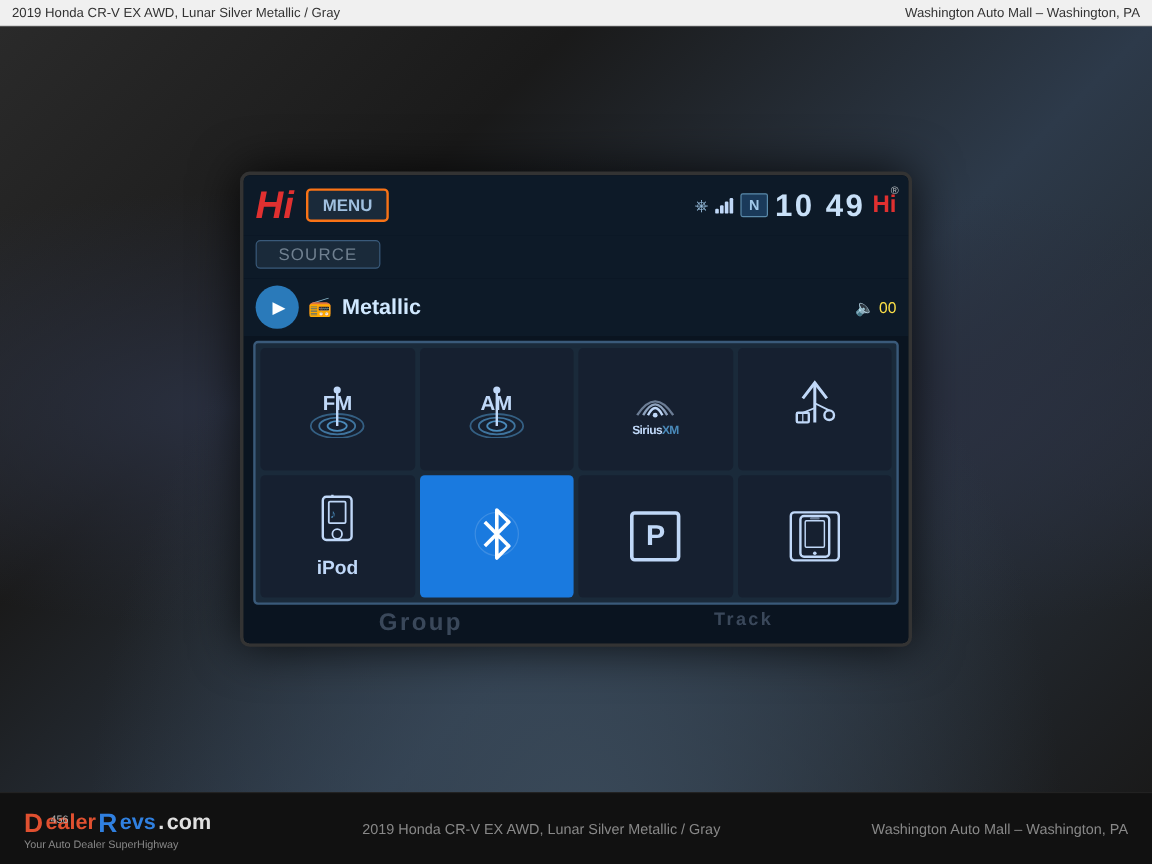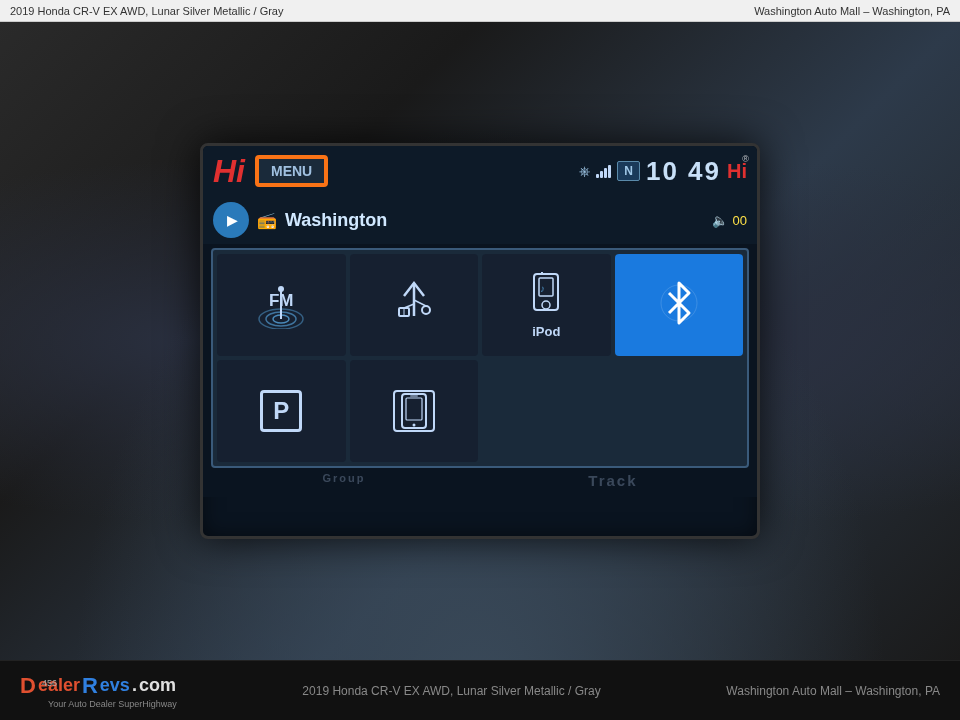--- a/index.html
+++ b/index.html
@@ -72,21 +72,21 @@
     }
     .screen-hi {
       font-size: 32px;
       font-weight: bold;
       color: #e03030;
       font-style: italic;
       margin-right: 10px;
     }
     .screen-menu-btn {
       background: #1a2a3a;
-      border: 4px solid #f97316;
+      border: 2px solid #f97316;
       color: #a0c0e0;
       font-size: 14px;
       font-weight: bold;
       padding: 4px 12px;
       border-radius: 4px;
     }
     .screen-top-right {
       margin-left: auto;
       display: flex;
       align-items: center;
@@ -190,21 +190,21 @@
       border-radius: 4px;
       display: flex;
       flex-direction: column;
       align-items: center;
       justify-content: center;
       gap: 4px;
       cursor: pointer;
     }
     .grid-cell-label {
       color: #c0d8f8;
-      font-size: 13px;
+      font-size: 16px;
       font-weight: bold;
     }
 
     
     .bt-cell {
       background: #1a7adf !important;
     }
 
     
     .bottom-bar {
@@ -226,21 +226,21 @@
       display: flex;
       align-items: center;
       gap: 2px;
     }
     .logo-d { font-size: 22px; font-weight: 900; color: #e05030; }
     .logo-ealer { font-size: 18px; font-weight: 700; color: #e05030; }
     .logo-r { font-size: 22px; font-weight: 900; color: #3080e0; }
     .logo-evs { font-size: 18px; font-weight: 900; color: #3080e0; }
     .logo-dot { font-size: 18px; font-weight: 900; color: #e0e0e0; }
     .logo-com { font-size: 18px; font-weight: 700; color: #e0e0e0; }
-    .logo-tag { font-size: 9px; color: #888; margin-left: 28px; }
+    .logo-tag { font-size: 9px; color: #888; }
     .logo-numbers {
       position: absolute;
       top: 5px;
       font-size: 9px;
       color: #aaa;
       left: 22px;
     }
 
     .bottom-center {
       flex: 1;
@@ -329,25 +329,28 @@
           <div class="signal-bar" style="height:7px;"></div>
           <div class="signal-bar" style="height:10px;"></div>
           <div class="signal-bar" style="height:13px;"></div>
         </div>
         <span class="screen-n-badge">N</span>
         <span class="screen-time">10 49</span>
         <span class="screen-hi2">Hi</span>
       </div>
     </div>
 
+    <div class="screen-source">
+      <div class="source-btn">SOURCE</div>
+    </div>
 
     <div class="purgatory-bar">
       <div class="play-btn"></div>
       <span class="radio-icon-small">📻</span>
-      <span class="purgatory-text">Washington</span>
+      <span class="purgatory-text">Metallic</span>
       <div class="volume-right">
         <span>🔈</span>
         <span>00</span>
       </div>
     </div>
 
     <div class="screen-grid-container">
       <div class="screen-grid">
 
         <div class="grid-cell">
@@ -356,21 +359,44 @@
               <ellipse cx="27" cy="38" rx="22" ry="10" fill="none" stroke="#4a8aba" stroke-width="1.5" opacity="0.6"></ellipse>
               <ellipse cx="27" cy="38" rx="15" ry="7" fill="none" stroke="#4a8aba" stroke-width="1.5" opacity="0.8"></ellipse>
               <ellipse cx="27" cy="38" rx="8" ry="4" fill="none" stroke="#4a8aba" stroke-width="1.5"></ellipse>
               <line x1="27" y1="8" x2="27" y2="38" stroke="#c0d8f8" stroke-width="2"></line>
               <circle cx="27" cy="8" r="3" fill="#c0d8f8"></circle>
             </svg>
             <span style="position:relative;z-index:1; font-size:17px; font-weight:bold; color:#c0d8f8; margin-top:-8px;">FM</span>
           </div>
         </div>
 
-
+        <div class="grid-cell">
+          <div style="position:relative; width:54px; height:48px; display:flex; align-items:center; justify-content:center;">
+            <svg width="54" height="48" style="position:absolute;top:0;left:0;">
+              <ellipse cx="27" cy="38" rx="22" ry="10" fill="none" stroke="#4a8aba" stroke-width="1.5" opacity="0.6"></ellipse>
+              <ellipse cx="27" cy="38" rx="15" ry="7" fill="none" stroke="#4a8aba" stroke-width="1.5" opacity="0.8"></ellipse>
+              <ellipse cx="27" cy="38" rx="8" ry="4" fill="none" stroke="#4a8aba" stroke-width="1.5"></ellipse>
+              <line x1="27" y1="8" x2="27" y2="38" stroke="#c0d8f8" stroke-width="2"></line>
+              <circle cx="27" cy="8" r="3" fill="#c0d8f8"></circle>
+            </svg>
+            <span style="position:relative;z-index:1; font-size:17px; font-weight:bold; color:#c0d8f8; margin-top:-8px;">AM</span>
+          </div>
+        </div>
+
+        <div class="grid-cell">
+          <div class="sirius-icon">
+            <svg width="50" height="32">
+              <path d="M10,28 Q25,5 40,28" fill="none" stroke="#c0d8f8" stroke-width="2" opacity="0.5"></path>
+              <path d="M15,28 Q25,10 35,28" fill="none" stroke="#c0d8f8" stroke-width="2" opacity="0.7"></path>
+              <path d="M19,28 Q25,16 31,28" fill="none" stroke="#c0d8f8" stroke-width="2"></path>
+              <circle cx="25" cy="28" r="2" fill="#c0d8f8"></circle>
+            </svg>
+            <div style="font-size:10px; font-weight:bold; color:#c0d8f8; letter-spacing:-0.5px; line-height:1;">Sirius<span style="color:#4a8aba;">XM</span></div>
+          </div>
+        </div>
 
         <div class="grid-cell">
           <div style="color:#c0d8f8; font-size:34px;">
             <svg width="40" height="46" viewBox="0 0 40 46">
               <line x1="20" y1="5" x2="20" y2="38" stroke="#c0d8f8" stroke-width="2.5"></line>
               <polyline points="10,18 20,5 30,18" fill="none" stroke="#c0d8f8" stroke-width="2.5"></polyline>
               <rect x="5" y="30" width="10" height="8" rx="1" fill="none" stroke="#c0d8f8" stroke-width="2"></rect>
               <line x1="10" y1="30" x2="10" y2="38" stroke="#c0d8f8" stroke-width="1"></line>
               <circle cx="32" cy="32" r="4" fill="none" stroke="#c0d8f8" stroke-width="2"></circle>
               <line x1="20" y1="26" x2="10" y2="30" stroke="#c0d8f8" stroke-width="1.5"></line>
@@ -414,21 +440,21 @@
               <rect x="6" y="6" width="16" height="22" rx="1" fill="none" stroke="#c0d8f8" stroke-width="1.2"></rect>
               <circle cx="14" cy="33" r="1.5" fill="#c0d8f8"></circle>
               <rect x="10" y="3" width="8" height="2" rx="1" fill="#c0d8f8" opacity="0.5"></rect>
             </svg>
           </div>
         </div>
 
       </div>
 
       <div style="display:flex; justify-content:space-around; padding-top:4px;">
-        <span style="color:rgba(150,170,200,0.35); font-size:11px; font-weight:bold; letter-spacing:2px;">Group</span>
+        <span style="color:rgba(150,170,200,0.35); font-size:20px; font-weight:bold; letter-spacing:2px;">Group</span>
         <span style="color:rgba(150,170,200,0.35); font-size:15px; font-weight:bold; letter-spacing:2px;">Track</span>
       </div>
     </div>
 
   </div>
 </div>
 
 <div class="bottom-bar">
 
   <div class="dealer-logo" style="position:relative;">

